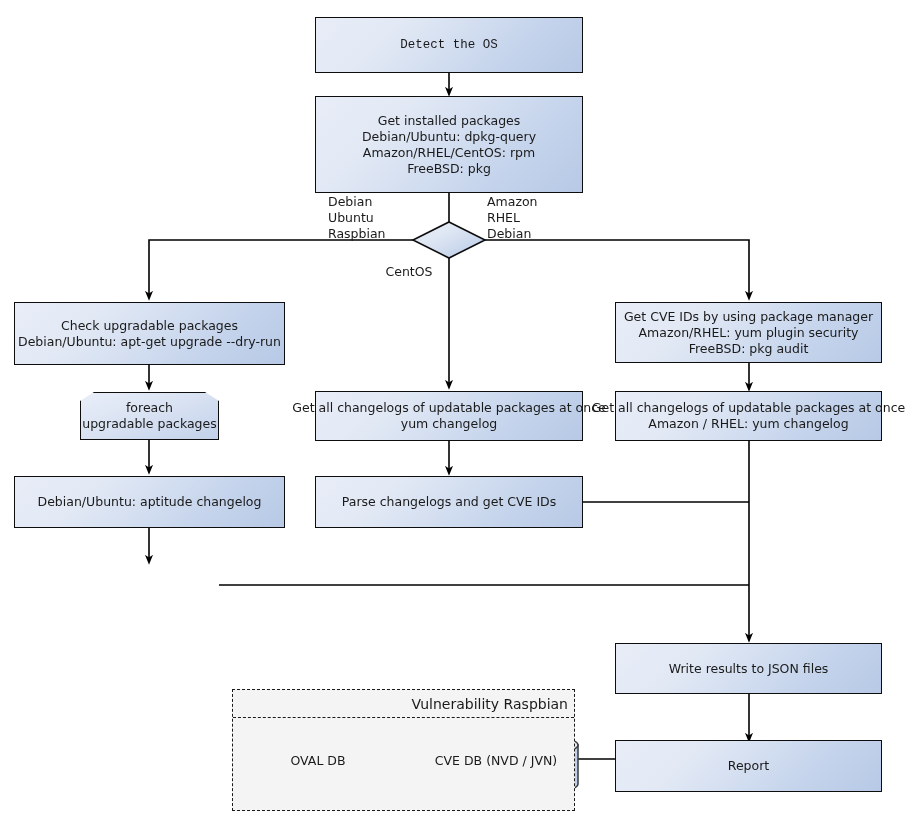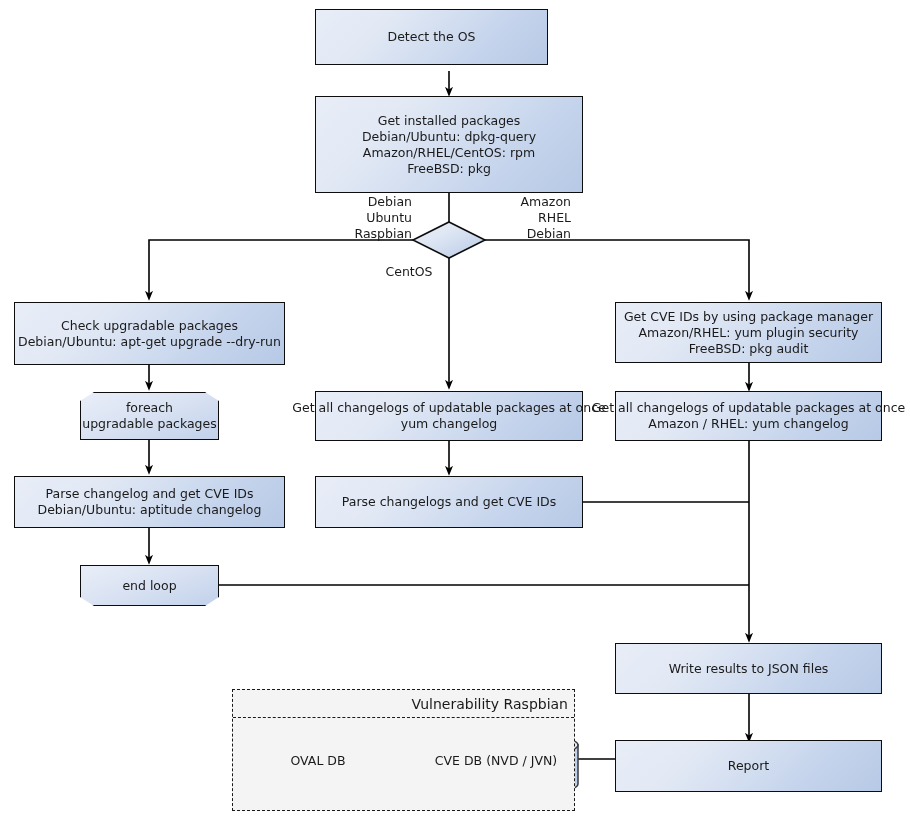--- a/index.html
+++ b/index.html
@@ -11,21 +11,21 @@
   .proc{border:1.6px solid #0d0d0d;
         background:linear-gradient(135deg,#e8edf7 0%,#e2e9f5 28%,#c5d4ec 72%,#b7c9e6 100%);}
   .loopstart{border:1.6px solid #0d0d0d;
         background:linear-gradient(160deg,#e9eef8 0%,#dae3f3 45%,#c2d1ea 100%);
         clip-path:polygon(14px 0,calc(100% - 14px) 0,100% 9px,100% 100%,0 100%,0 9px);}
   .loopend{border:1.6px solid #0d0d0d;
         background:linear-gradient(160deg,#e9eef8 0%,#dae3f3 45%,#c2d1ea 100%);
         clip-path:polygon(0 0,100% 0,100% calc(100% - 9px),calc(100% - 14px) 100%,14px 100%,0 calc(100% - 9px));}
   .node .txt{display:block;}
   .overflow{white-space:nowrap;}
-  .edge-label{position:absolute;font-size:12.5px;line-height:16px;color:#1a1a1a;text-align:right;white-space:nowrap;}
+  .edge-label{position:absolute;font-size:12.5px;line-height:16px;color:#1a1a1a;text-align:left;white-space:nowrap;}
   .group-box{position:absolute;box-sizing:border-box;border:1.7px dashed #1a1a1a;background:#f4f4f4;}
   .group-title{position:absolute;font-size:14px;color:#1a1a1a;text-align:right;white-space:nowrap;}
   .group-sep{position:absolute;border-top:1.5px dashed #1a1a1a;}
   .cyl{position:absolute;}
   .cyl .lbl{position:absolute;left:0;width:100%;text-align:center;font-size:12.5px;color:#1a1a1a;white-space:nowrap;}
 </style>
 </head>
 <body>
 
 <div id="canvas">
@@ -87,21 +87,21 @@
     <g>
       <path d="M 250,745 L 250,784 A 68,13 0 0 0 386,784 L 386,745 Z" fill="url(#gCyl)" stroke="#3a3a3a" stroke-width="1.5"></path>
       <ellipse cx="318" cy="745" rx="68" ry="13" fill="url(#gCylTop)" stroke="#3a3a3a" stroke-width="1.5"></ellipse>
     </g>
     <g>
       <path d="M 414,745 L 414,784 A 82,13 0 0 0 578,784 L 578,745 Z" fill="url(#gCyl)" stroke="#3a3a3a" stroke-width="1.5"></path>
       <ellipse cx="496" cy="745" rx="82" ry="13" fill="url(#gCylTop)" stroke="#3a3a3a" stroke-width="1.5"></ellipse>
     </g>
   </svg>
 
-  <div class="node proc" style="left:315px;top:9px;width:233px;height:56px;">
+  <div class="node proc" style="left:315px;top:17px;width:268px;height:56px;font-family:Liberation Mono, monospace;">
     <span class="txt">Detect the OS</span>
   </div>
 
   <div class="node proc" style="left:315px;top:96px;width:268px;height:97px;flex-direction:column;">
     <span class="txt">Get installed packages</span>
     <span class="txt">Debian/Ubuntu: dpkg-query</span>
     <span class="txt">Amazon/RHEL/CentOS: rpm</span>
     <span class="txt">FreeBSD: pkg</span>
   </div>
 
@@ -123,27 +123,23 @@
     <span class="txt">Check upgradable packages</span>
     <span class="txt">Debian/Ubuntu: apt-get upgrade --dry-run</span>
   </div>
 
   <div class="node loopstart" style="left:80px;top:392px;width:139px;height:48px;flex-direction:column;">
     <span class="txt">foreach</span>
     <span class="txt">upgradable  packages</span>
   </div>
 
   <div class="node proc" style="left:14px;top:476px;width:271px;height:52px;flex-direction:column;">
-    <span class="txt">Parse changelog and get  CVE IDs</span>
     <span class="txt">Debian/Ubuntu: aptitude changelog</span>
   </div>
 
-  <div class="node loopend" style="left:80px;top:565px;width:139px;height:41px;">
-    <span class="txt">end loop</span>
-  </div>
 
   <div class="node proc" style="left:315px;top:391px;width:268px;height:50px;flex-direction:column;">
     <span class="txt overflow">Get all changelogs of updatable packages at once</span>
     <span class="txt">yum changelog</span>
   </div>
 
   <div class="node proc" style="left:315px;top:476px;width:268px;height:52px;">
     <span class="txt">Parse changelogs and get CVE IDs</span>
   </div>
 

